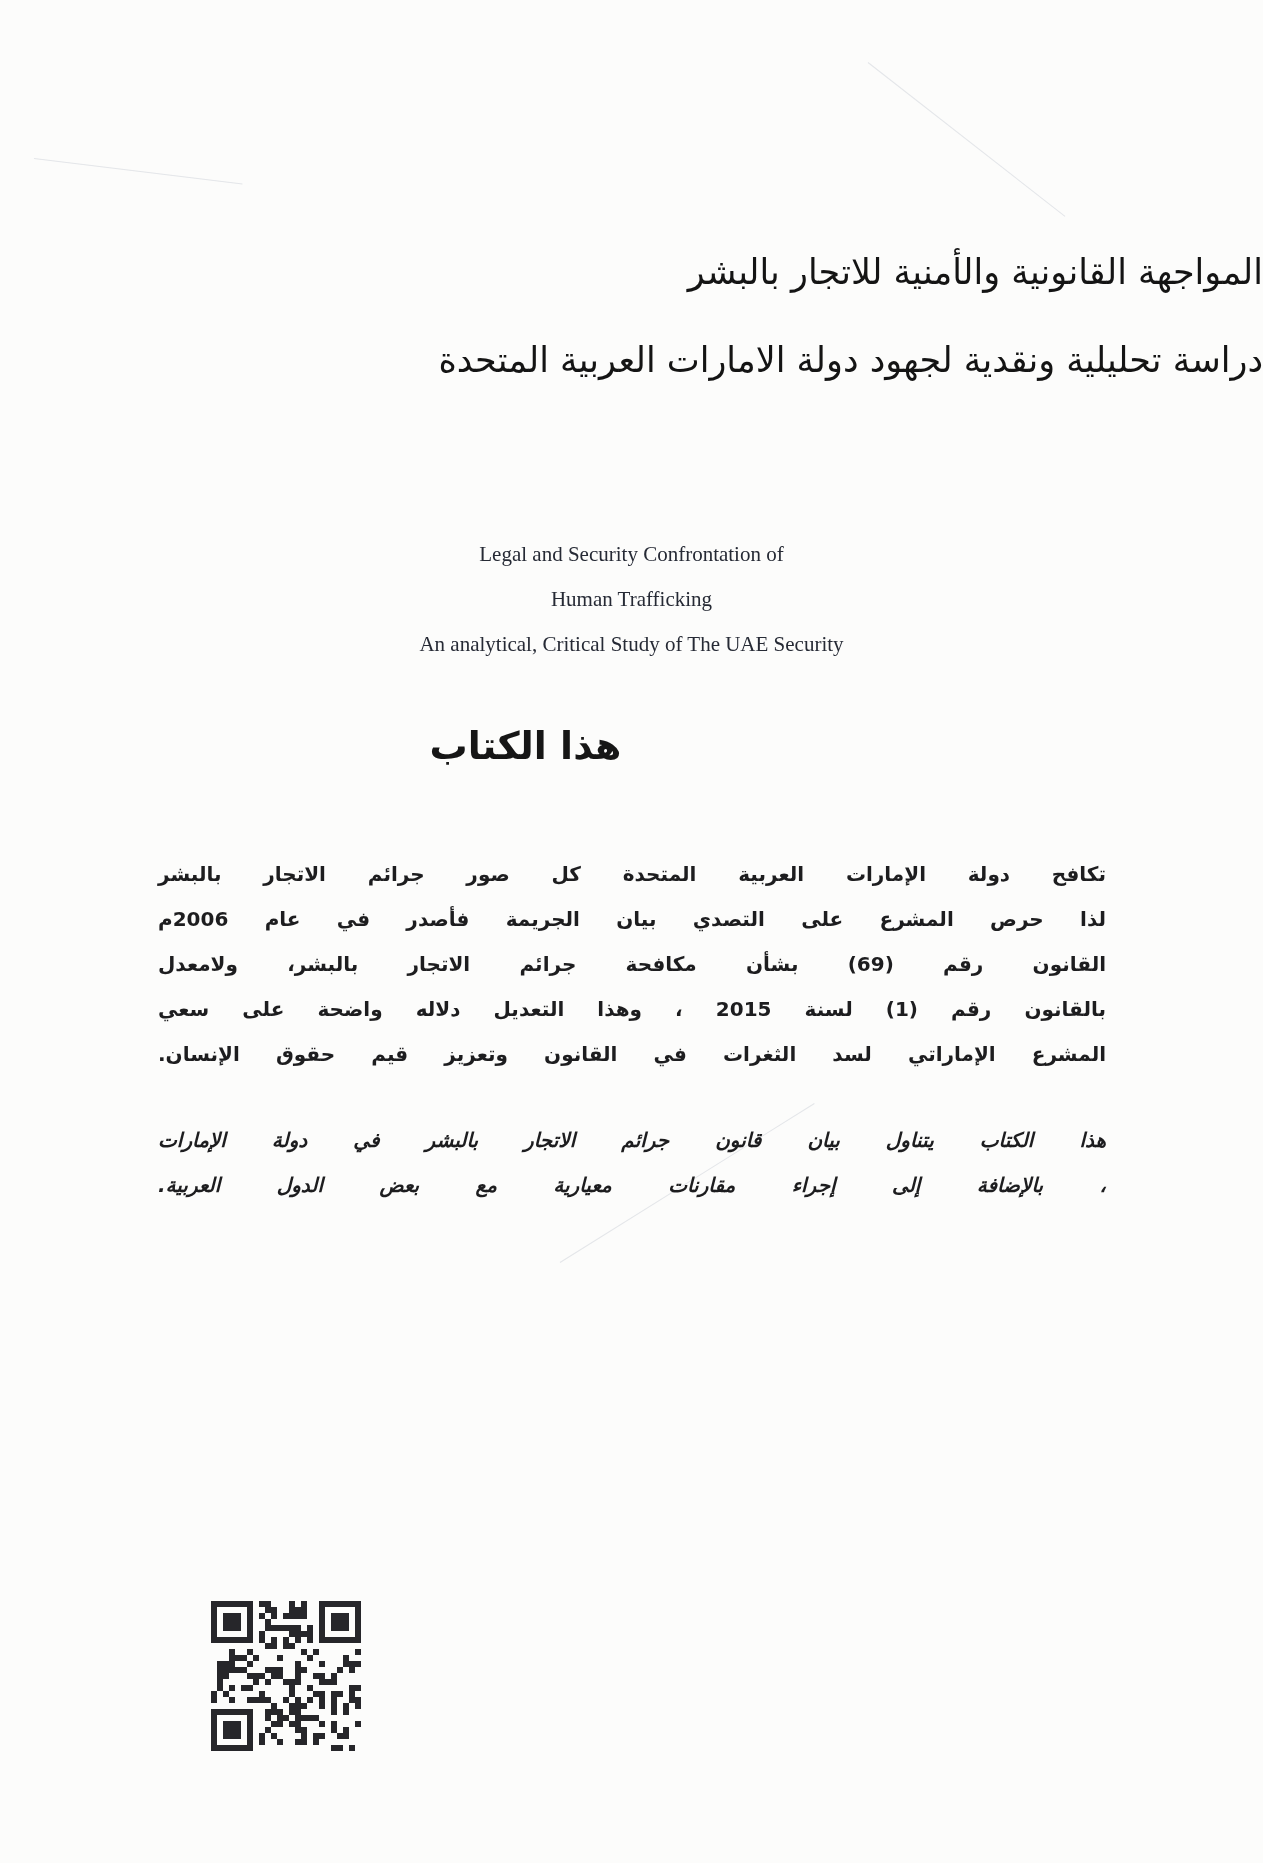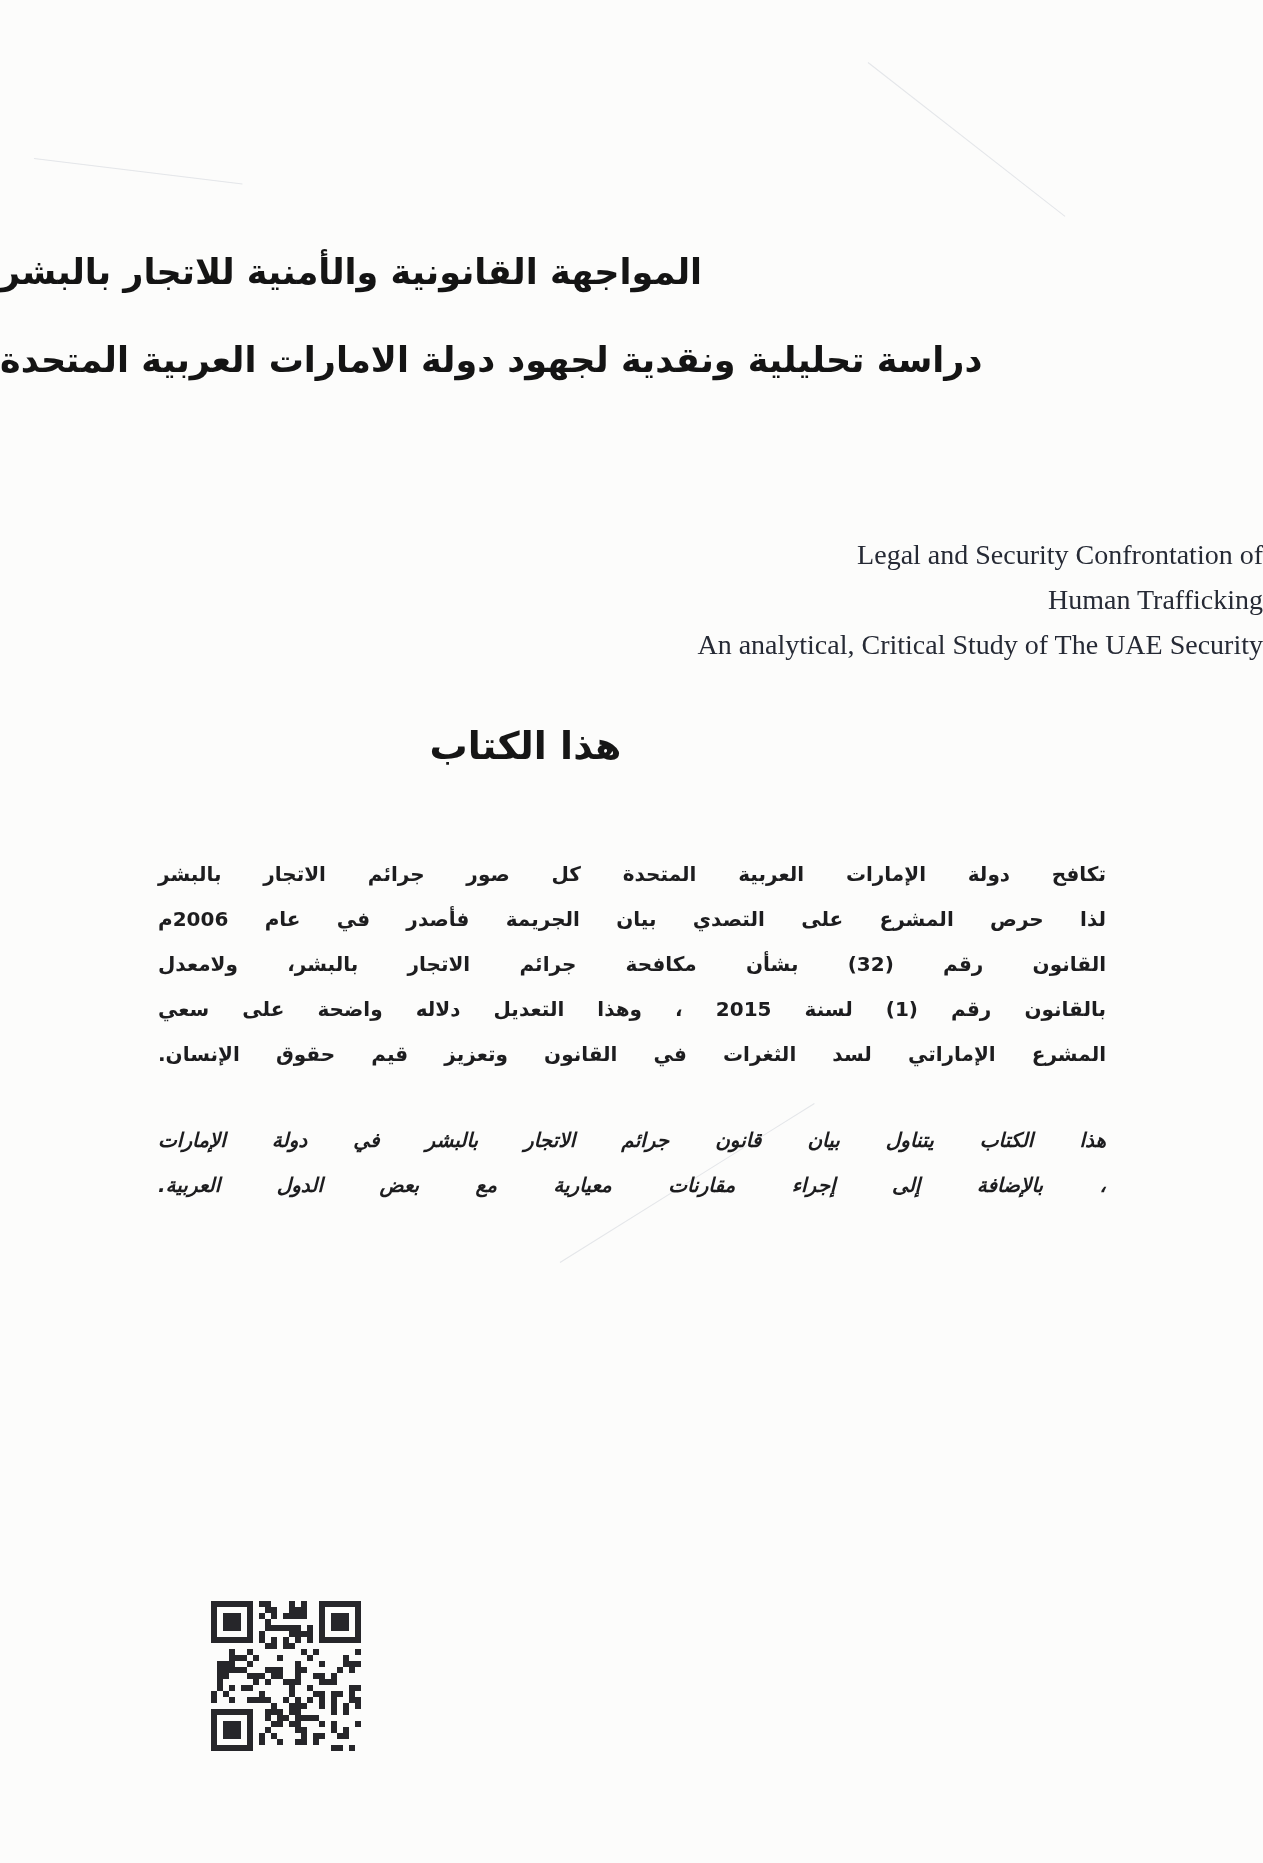--- a/index.html
+++ b/index.html
@@ -9,30 +9,30 @@
     margin:0 auto;
     background:#fcfcfb;
     overflow:hidden;
     font-family:"DejaVu Sans",sans-serif;
     color:#1c1c1c;
   }
   .abs{position:absolute;}
   .ar{direction:rtl;unicode-bidi:plaintext;font-family:"DejaVu Sans",sans-serif;}
   .arabic-title-line{
     left:0;width:1263px;
-    text-align:left;
-    font-size:35px;font-weight:700;color:#141414;
+    text-align:right;
+    font-size:35px;font-weight:400;color:#141414;
     white-space:nowrap;
     letter-spacing:0.5px;
   }
   .english-title{
     left:0;width:1263px;top:532px;
-    text-align:right;
+    text-align:center;
     font-family:"Liberation Serif","DejaVu Serif",serif;
-    font-size:28px;line-height:45px;
+    font-size:21px;line-height:45px;
     color:#262a35;
     font-weight:400;
   }
   .section-heading{
     left:0;width:1051px;top:724px;
     text-align:center;
     font-size:38px;font-weight:700;color:#161616;
   }
   .body-block{
     left:158px;width:948px;
@@ -73,21 +73,21 @@
     <div>Legal and Security Confrontation of</div>
     <div>Human Trafficking</div>
     <div>An analytical, Critical Study of The UAE Security</div>
   </div>
 
   <div class="abs section-heading ar">هذا الكتاب</div>
 
   <div class="abs body-block" style="top:852px;">
     <div class="body-line">تكافح دولة الإمارات العربية المتحدة كل صور جرائم الاتجار بالبشر</div>
     <div class="body-line">لذا حرص المشرع على التصدي بيان الجريمة فأصدر في عام 2006م</div>
-    <div class="body-line">القانون رقم (32) بشأن مكافحة جرائم الاتجار بالبشر، ولامعدل</div>
+    <div class="body-line">القانون رقم (69) بشأن مكافحة جرائم الاتجار بالبشر، ولامعدل</div>
     <div class="body-line">بالقانون رقم (1) لسنة 2015 ، وهذا التعديل دلاله واضحة على سعي</div>
     <div class="body-line">المشرع الإماراتي لسد الثغرات في القانون وتعزيز قيم حقوق الإنسان.</div>
   </div>
 
   <div class="abs body-block" style="top:1118px;font-style:italic;">
     <div class="body-line">هذا الكتاب يتناول بيان قانون جرائم الاتجار بالبشر في دولة الإمارات</div>
     <div class="body-line">، بالإضافة إلى إجراء مقارنات معيارية مع بعض الدول العربية.</div>
   </div>
 
   <div class="abs qr-box">

